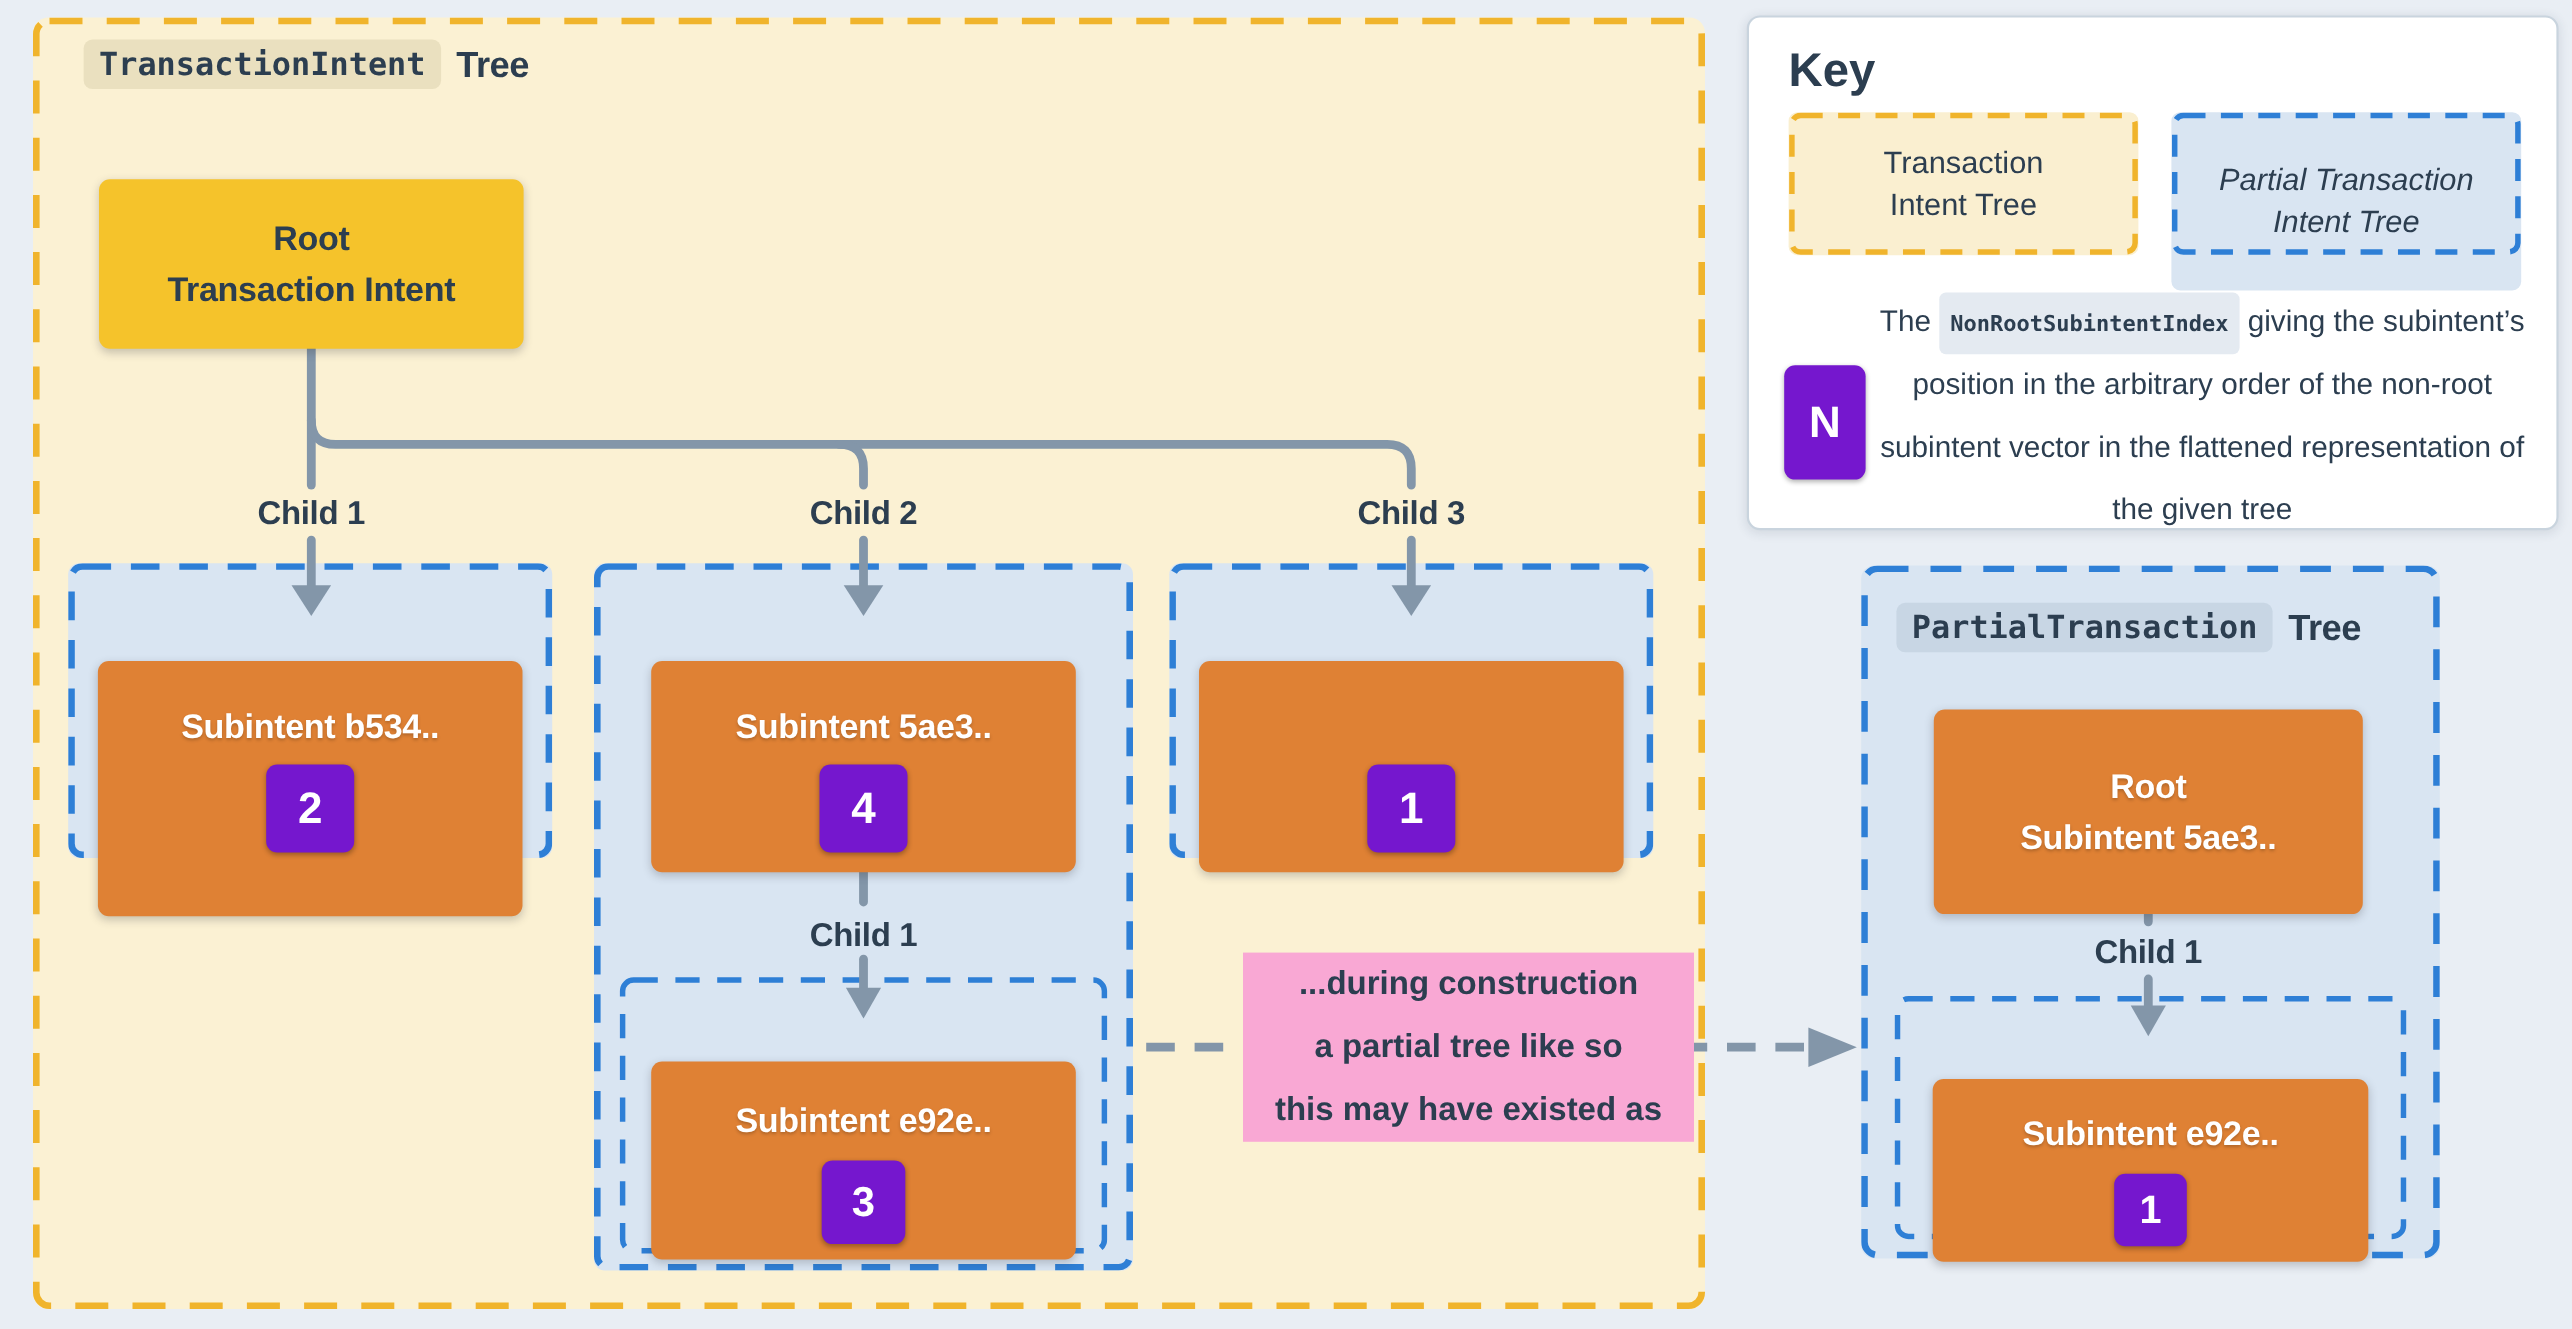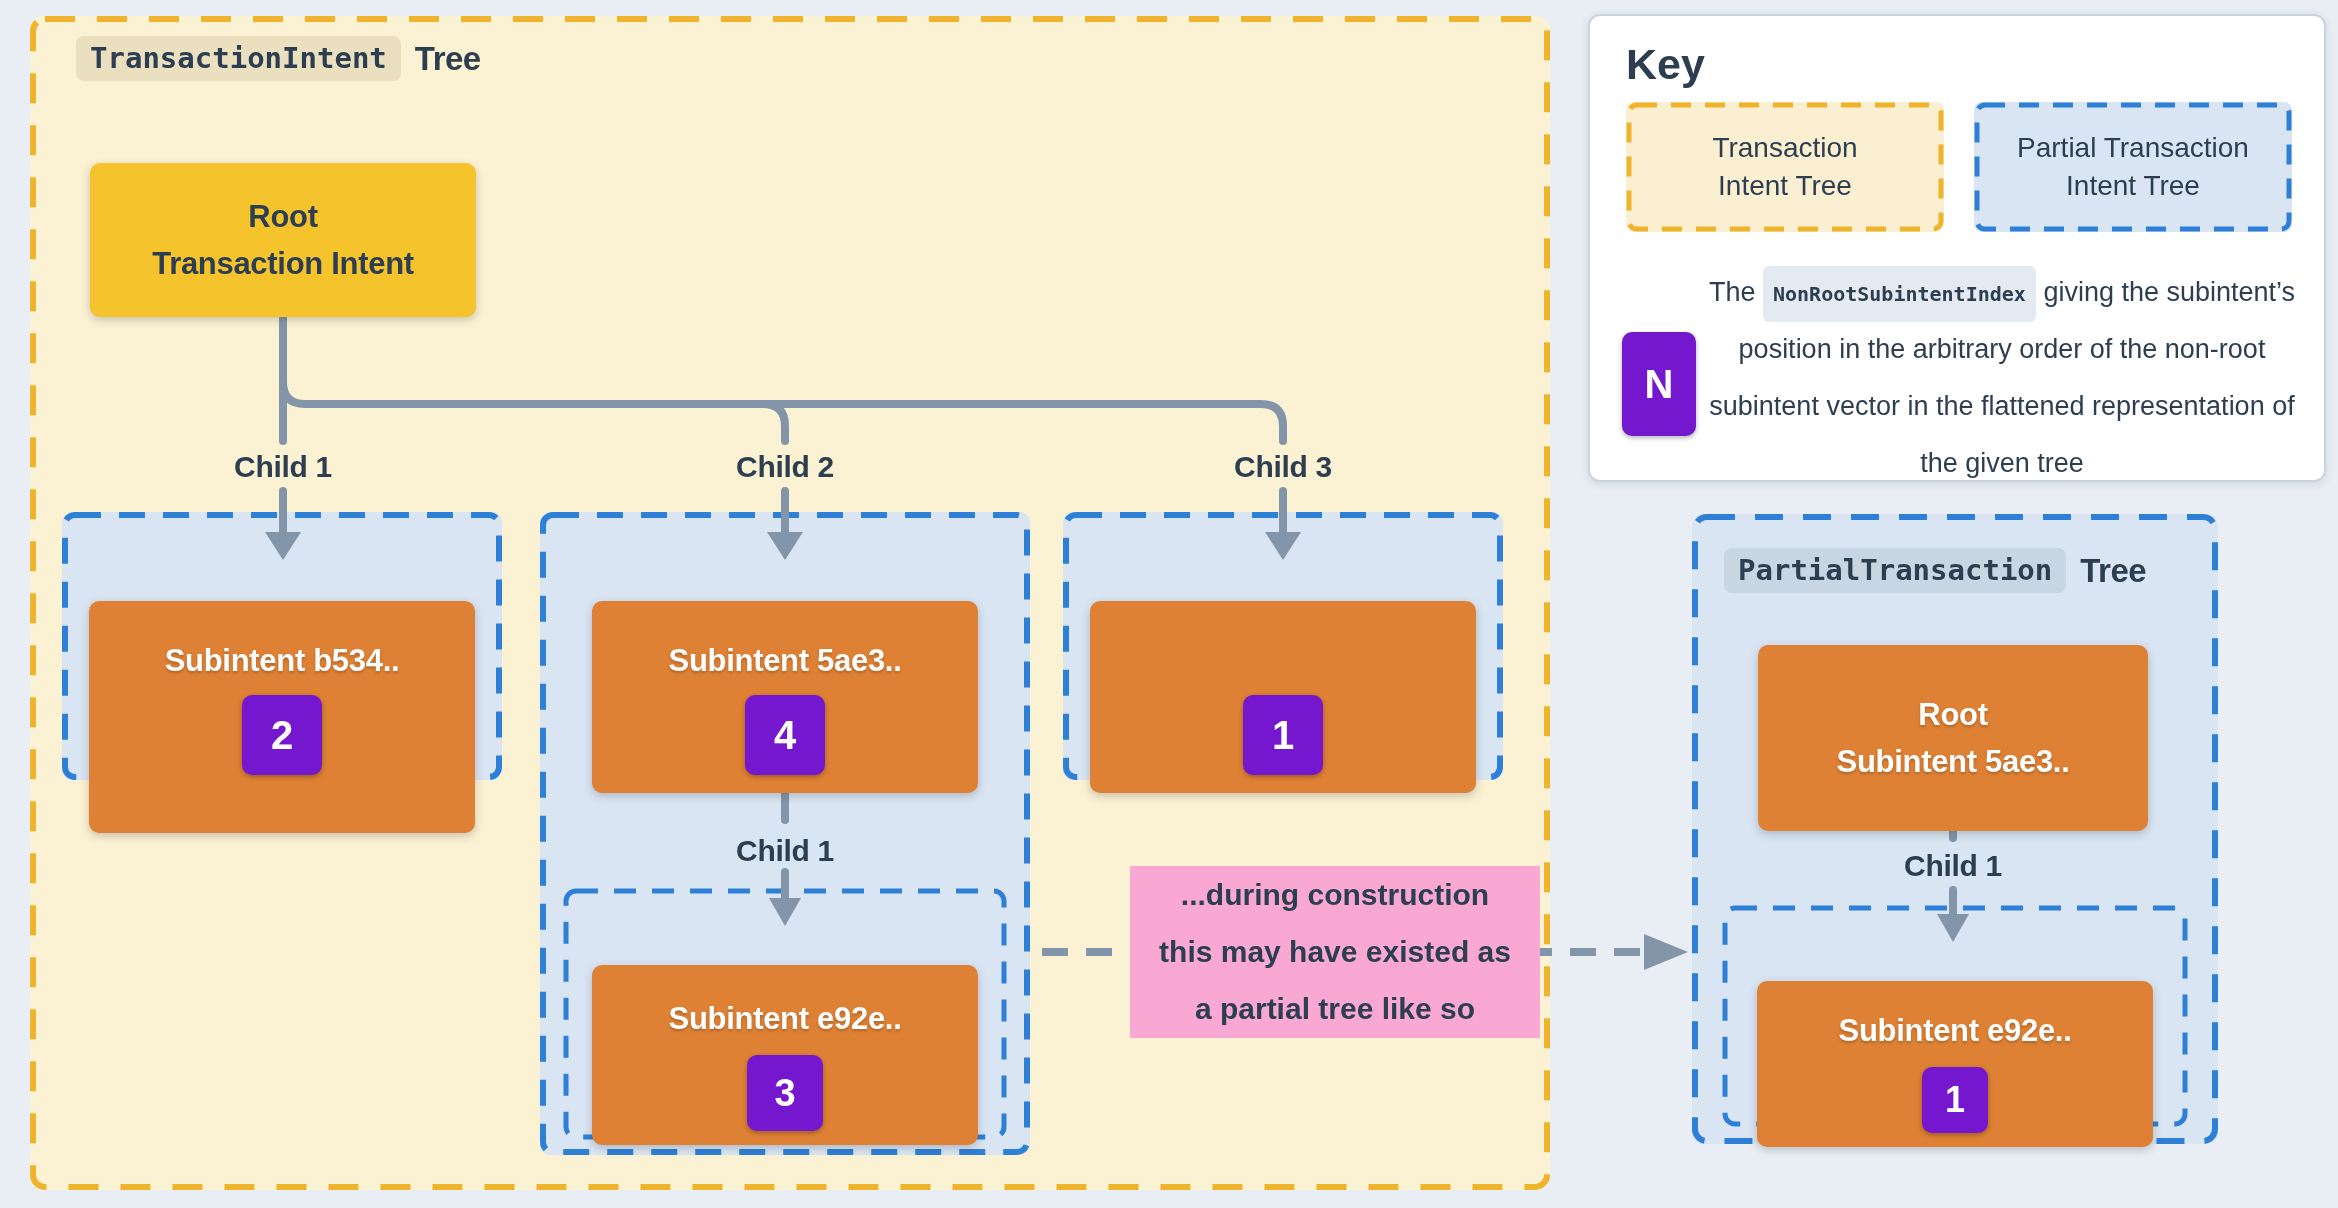--- a/index.html
+++ b/index.html
@@ -150,36 +150,36 @@
 
   <div class="abs edge-label" style="left:705px;top:833px;width:160px;">Child 1</div>
 
   <div class="abs node node-orange" style="left:592px;top:932px;width:386px;height:180px;">
     <div class="node-line" style="margin-top:30px;">Subintent e92e..</div>
     <div class="badge" style="left:155px;top:90px;width:76px;height:76px;font-size:38px;">3</div>
   </div>
 
   <div class="abs annotation" style="left:1130px;top:866px;width:410px;height:172px;">
     <div>...during construction</div>
+    <div>a partial tree like so</div>
     <div>this may have existed as</div>
-    <div>a partial tree like so</div>
   </div>
 
   <div class="abs key-panel" style="left:1588px;top:14px;width:734px;height:464px;">
     <div class="key-title" style="position:absolute;left:36px;top:24px;">Key</div>
 
     <div class="legend-box legend-yellow" style="position:absolute;left:36px;top:86px;width:318px;height:130px;">
       <svg class="dashsvg" width="318" height="130">
         <rect x="3" y="3" width="312" height="124" rx="8" fill="none" stroke="#F0B42C" stroke-width="5" stroke-dasharray="20 14"></rect>
       </svg>
       <div>Transaction</div>
       <div>Intent Tree</div>
     </div>
 
-    <div class="legend-box legend-blue" style="position:absolute;left:384px;top:86px;width:318px;height:130px;">
+    <div class="legend-box legend-blue" style="position:absolute;left:384px;top:86px;width:318px;height:162px;font-style:italic;">
       <svg class="dashsvg" width="318" height="130">
         <rect x="3" y="3" width="312" height="124" rx="8" fill="none" stroke="#2E7FD6" stroke-width="5" stroke-dasharray="20 14"></rect>
       </svg>
       <div>Partial Transaction</div>
       <div>Intent Tree</div>
     </div>
 
     <div class="badge" style="left:32px;top:316px;width:74px;height:104px;font-size:40px;">N</div>
 
     <div class="key-desc" style="position:absolute;left:118px;top:248px;width:588px;">

